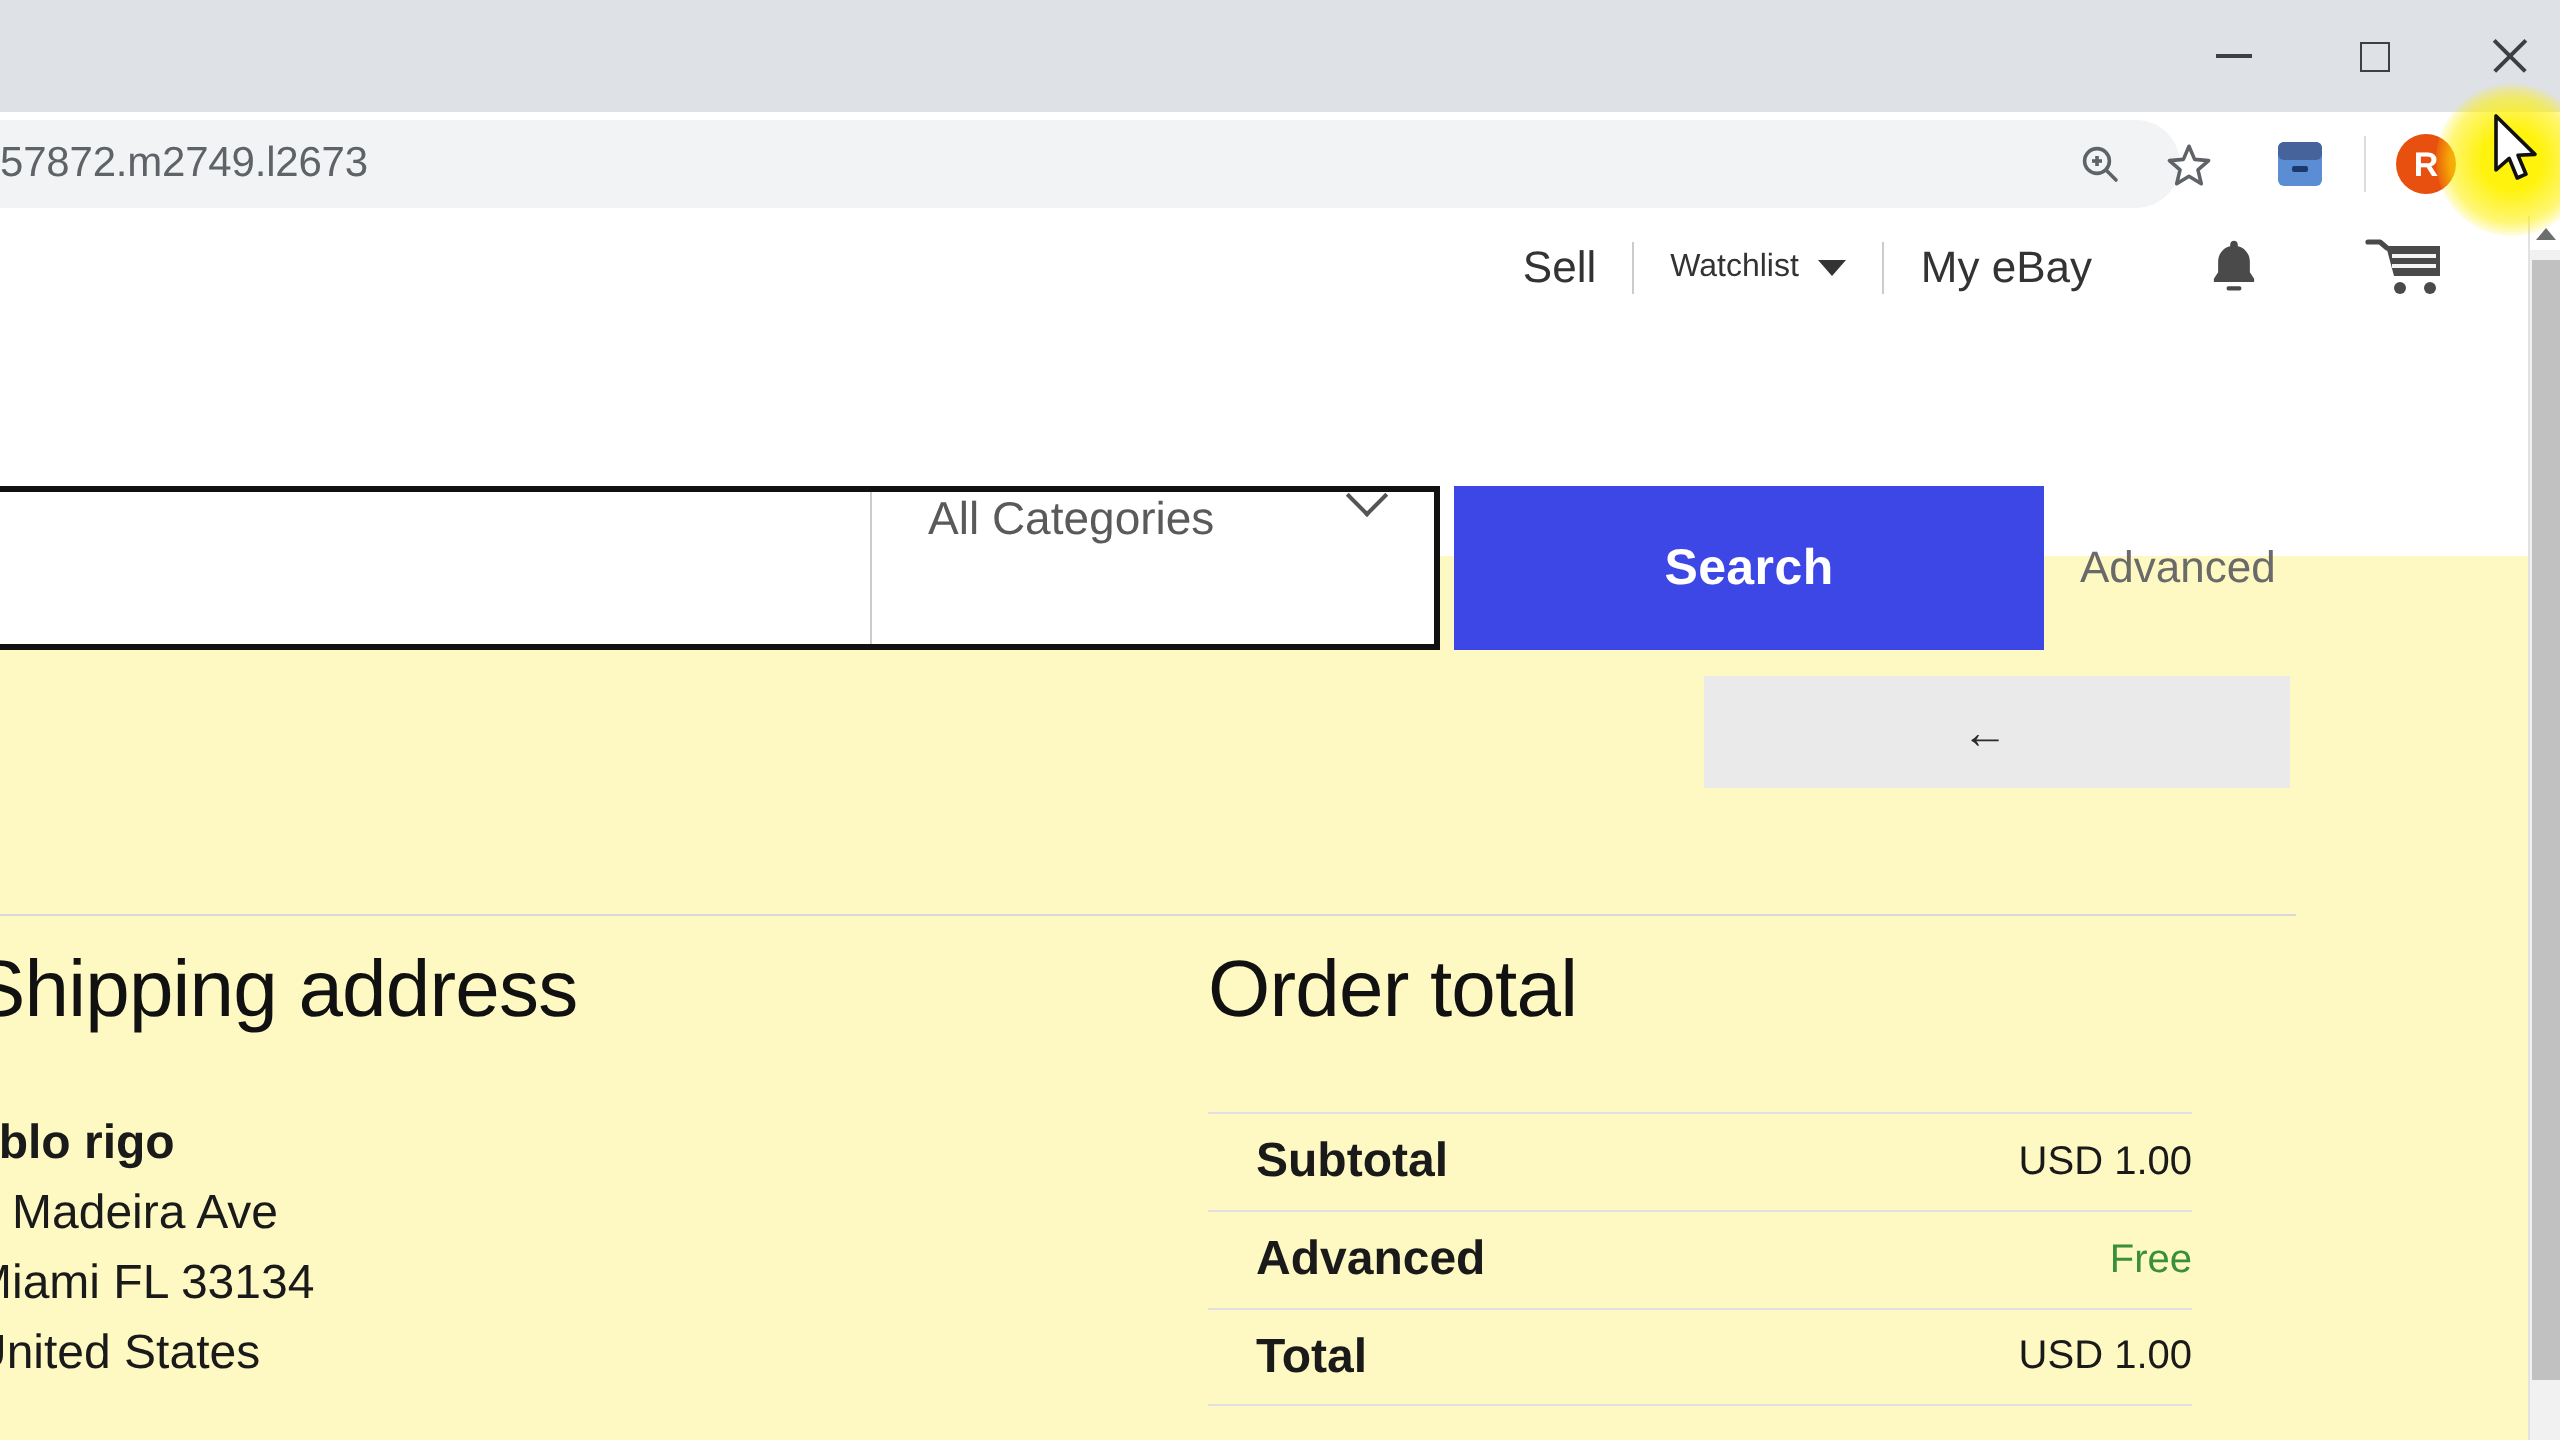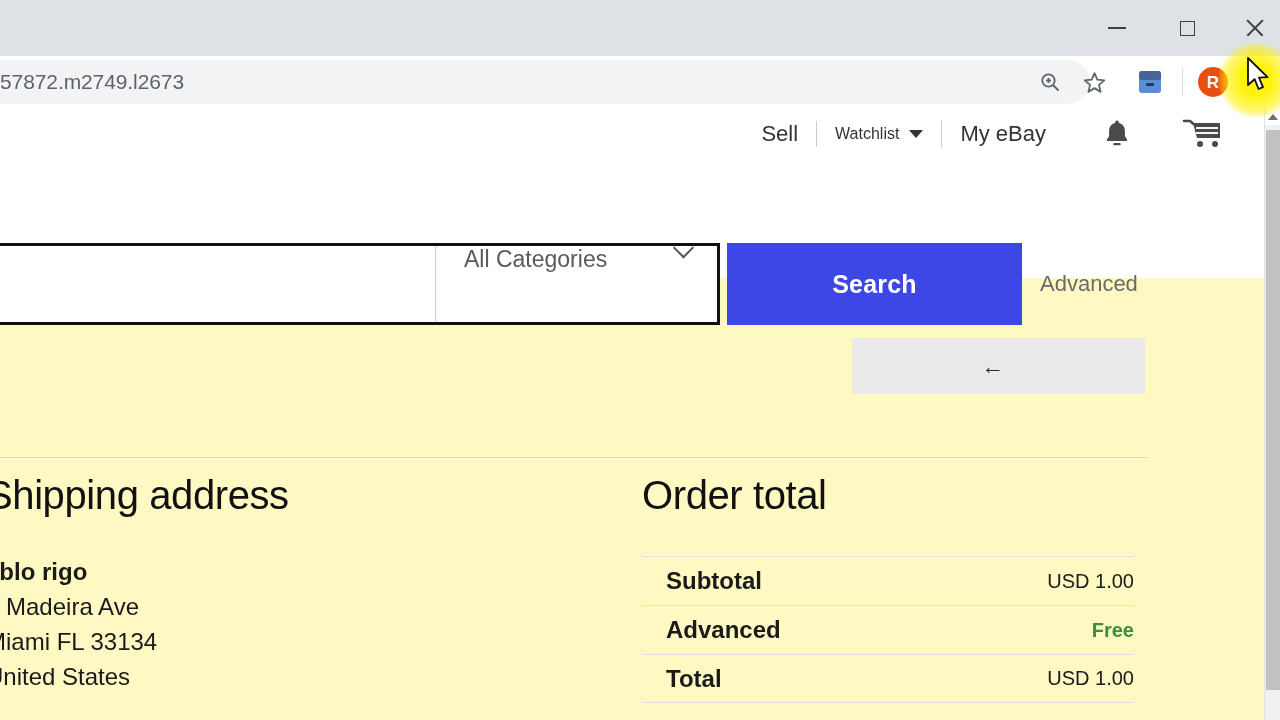--- a/index.html
+++ b/index.html
@@ -151,33 +151,33 @@
   
   #shipping-address-section { position:absolute; left:-14px; top:365px; width:620px; }
   #shipping-address-heading {
     font-size:40px; font-weight:400; color:#111; letter-spacing:-0.4px;
   }
   #shipping-address-lines { margin-top:36px; }
   .addr-line { font-size:24px; color:#1a1a1a; line-height:35px; white-space:nowrap; }
   .addr-line.name { font-weight:bold; }
 
   
-  #order-total-section { position:absolute; left:642px; top:365px; width:506px; }
+  #order-total-section { position:absolute; left:604px; top:365px; width:506px; }
   #order-total-heading {
     font-size:40px; font-weight:400; color:#111; letter-spacing:-0.4px;
   }
   #order-total-table { margin-top:38px; width:492px; }
   .total-row {
     display:flex; align-items:center; justify-content:space-between;
     height:49px; border-top:1px solid #e0e0e0;
   }
   .total-row:last-child { border-bottom:1px solid #e0e0e0; }
   .total-label { font-size:24px; font-weight:bold; color:#1a1a1a;margin-left:24px; }
   .total-value { font-size:20px; color:#1a1a1a; }
-  .total-value.free { color:#3a8f3a;font-weight:bold; }
+  .total-value.free { color:#3a8f3a; }
 
   
   #page-scrollbar {
     position:absolute; left:1264px; top:108px; width:16px; height:612px;
     background:#f1f1f1; border-left:1px solid #e2e2e2;
   }
   #scroll-up-arrow {
     position:absolute; left:0; top:0; width:15px; height:17px;
     background:#fff; display:flex; align-items:center; justify-content:center;
   }

